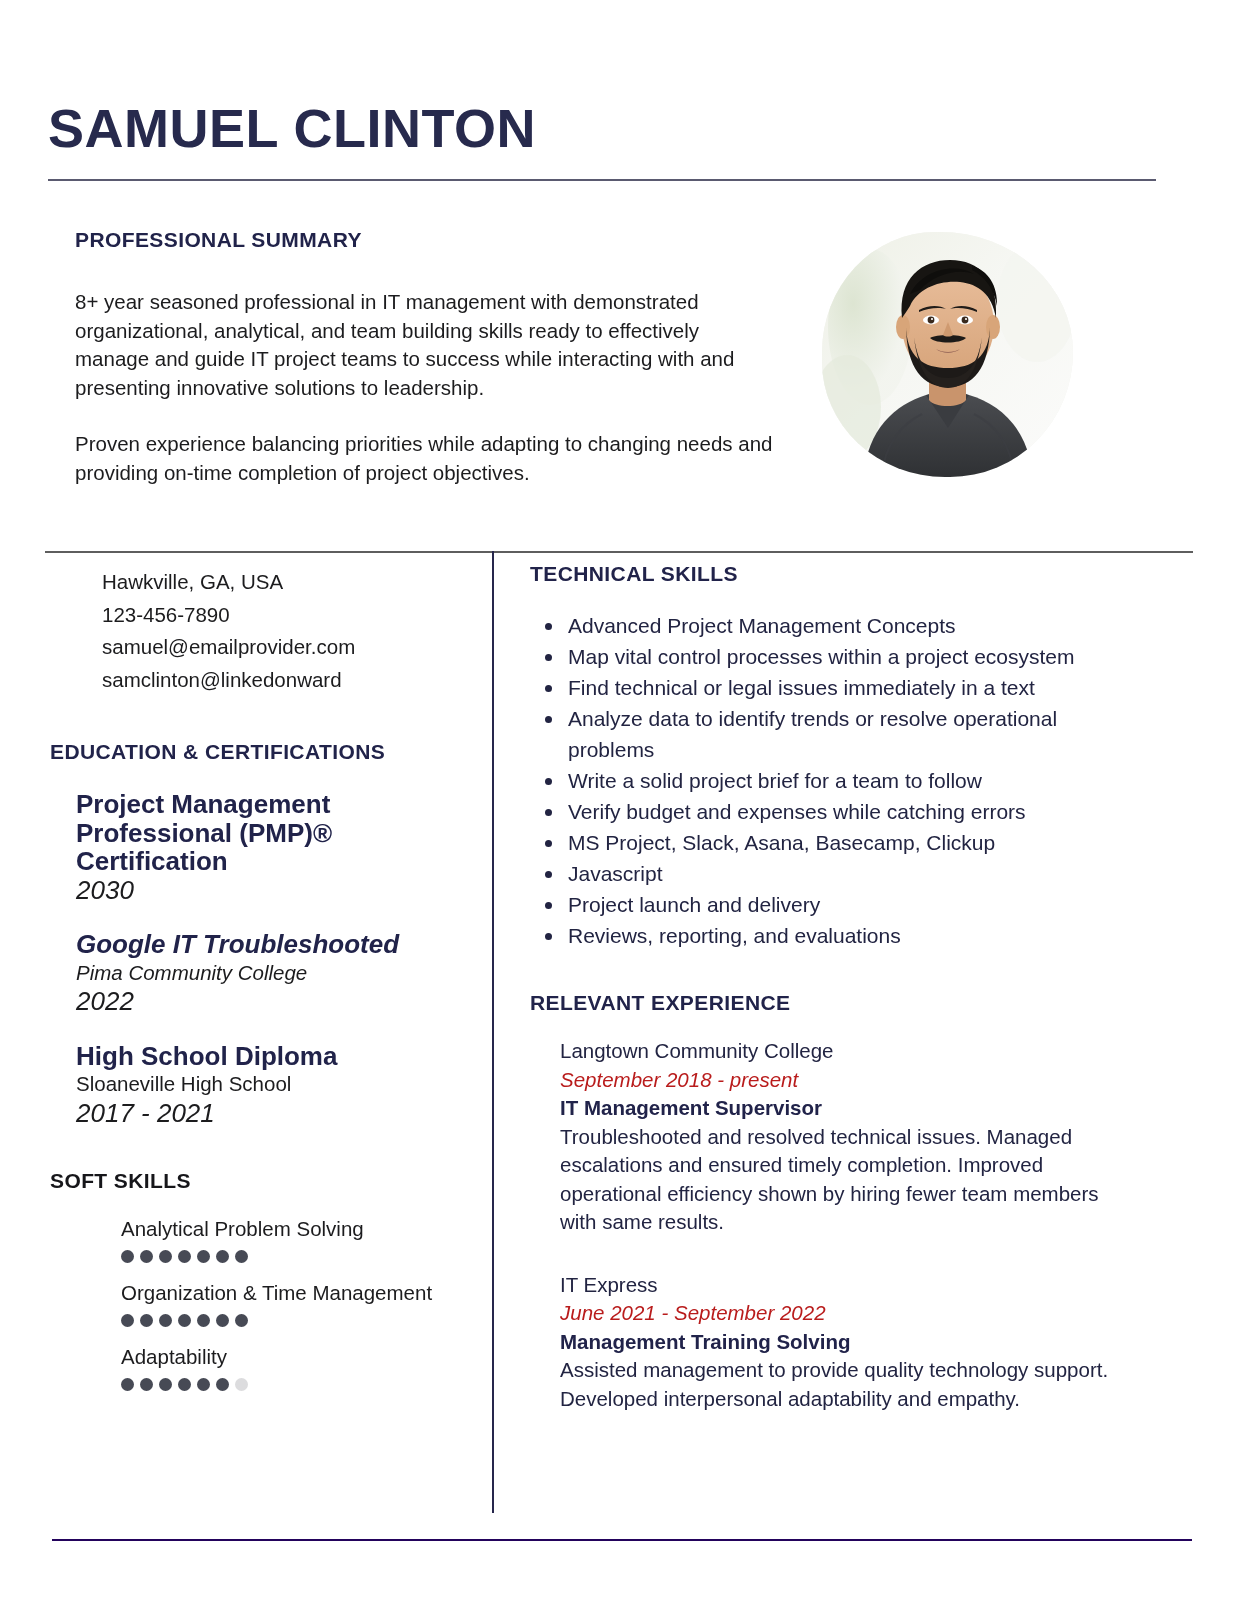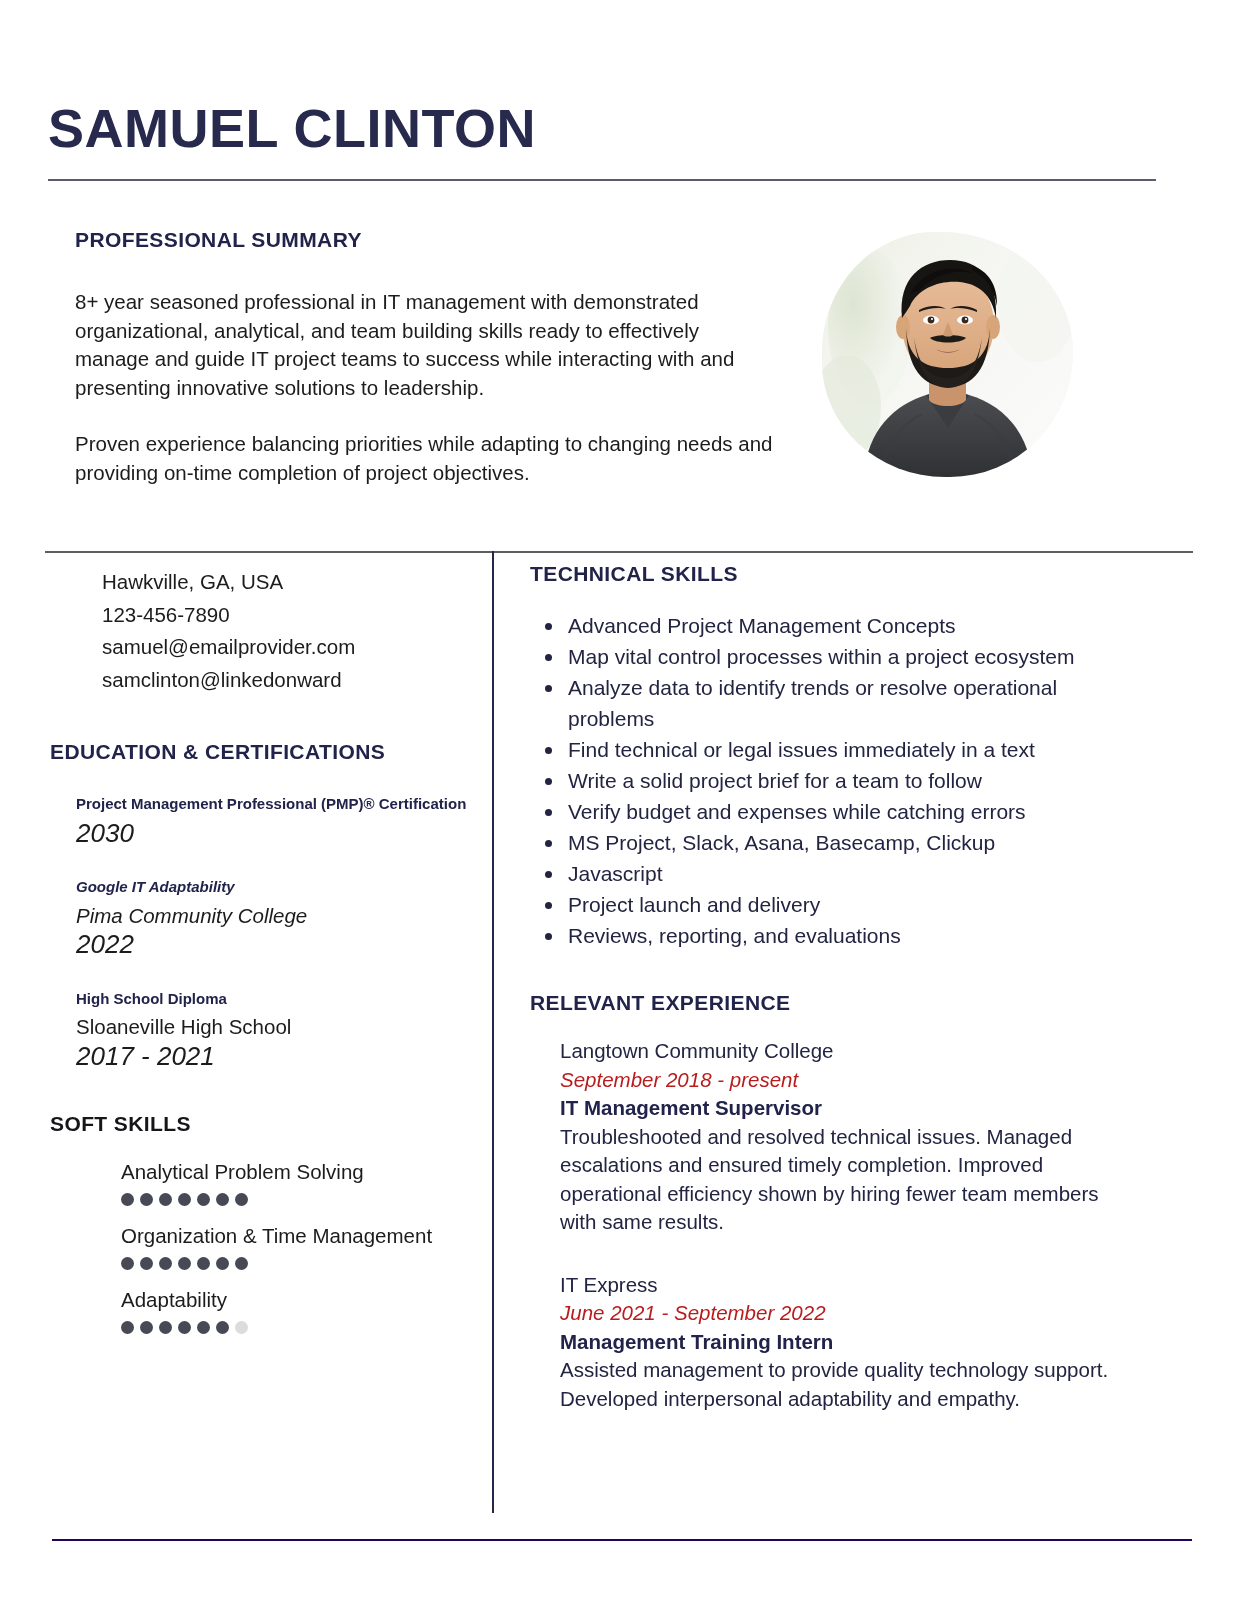--- a/index.html
+++ b/index.html
@@ -123,21 +123,21 @@
     line-height: 32.5px;
     color: #1c1c1e;
   }
   .contact div { white-space: nowrap; }
 
   .edu-head { margin-top: 44px; }
   .edu-list { margin-left: 26px; margin-top: 26px; }
   .edu-item { margin-bottom: 26px; }
   .edu-item:last-child { margin-bottom: 0; }
   .edu-title {
-    font-size: 15px;
+    font-size: 26px;
     font-weight: 700;
     color: #21234a;
     line-height: 28.5px;
   }
   .edu-title.ital { font-style: italic; }
   .edu-sub {
     font-size: 20.5px;
     color: #1c1c1e;
     line-height: 28.5px;
   }
@@ -324,21 +324,21 @@
 
     <h2 class="sec-head edu-head">EDUCATION &amp; CERTIFICATIONS</h2>
     <div class="edu-list">
 
       <div class="edu-item">
         <div class="edu-title">Project Management Professional (PMP)® Certification</div>
         <div class="edu-date">2030</div>
       </div>
 
       <div class="edu-item">
-        <div class="edu-title ital">Google IT Adaptability</div>
+        <div class="edu-title ital">Google IT Troubleshooted</div>
         <div class="edu-sub ital">Pima Community College</div>
         <div class="edu-date">2022</div>
       </div>
 
       <div class="edu-item">
         <div class="edu-title">High School Diploma</div>
         <div class="edu-sub">Sloaneville High School</div>
         <div class="edu-date">2017 - 2021</div>
       </div>
 
@@ -365,22 +365,22 @@
 
     </div>
   </div>
 
   <div class="right-col">
 
     <h2 class="sec-head">TECHNICAL SKILLS</h2>
     <ul class="tech-list">
       <li>Advanced Project Management Concepts</li>
       <li>Map vital control processes within a project ecosystem</li>
+      <li>Find technical or legal issues immediately in a text</li>
       <li>Analyze data to identify trends or resolve operational problems</li>
-      <li>Find technical or legal issues immediately in a text</li>
       <li>Write a solid project brief for a team to follow</li>
       <li>Verify budget and expenses while catching errors</li>
       <li>MS Project, Slack, Asana, Basecamp, Clickup</li>
       <li>Javascript</li>
       <li>Project launch and delivery</li>
       <li>Reviews, reporting, and evaluations</li>
     </ul>
 
     <h2 class="sec-head exp-head">RELEVANT EXPERIENCE</h2>
     <div class="exp-list">
@@ -388,20 +388,20 @@
       <div class="exp-item">
         <div class="exp-org">Langtown Community College</div>
         <div class="exp-dates">September 2018 - present</div>
         <div class="exp-role">IT Management Supervisor</div>
         <div class="exp-desc">Troubleshooted and resolved technical issues. Managed escalations and ensured timely completion. Improved operational efficiency shown by hiring fewer team members with same results.</div>
       </div>
 
       <div class="exp-item">
         <div class="exp-org">IT Express</div>
         <div class="exp-dates">June 2021 - September 2022</div>
-        <div class="exp-role">Management Training Intern</div>
+        <div class="exp-role">Management Training Solving</div>
         <div class="exp-desc">Assisted management to provide quality technology support. Developed interpersonal adaptability and empathy.</div>
       </div>
 
     </div>
   </div>
 
 </div>
 
 </body></html>

